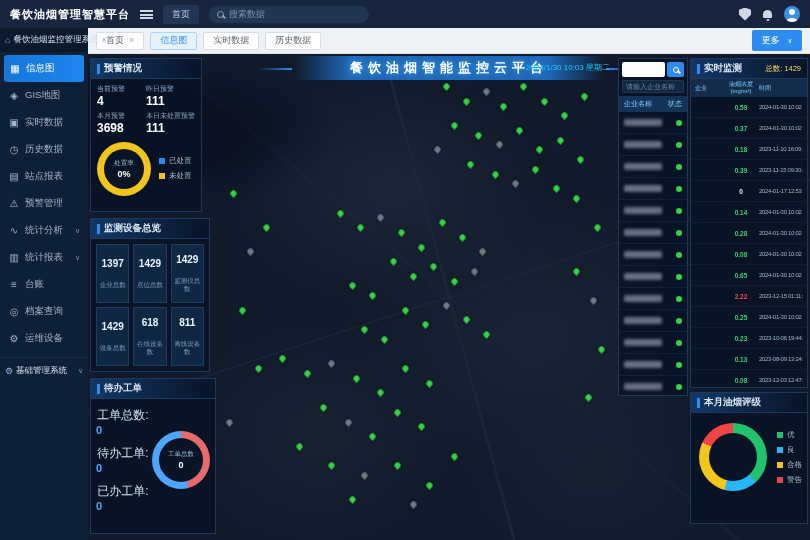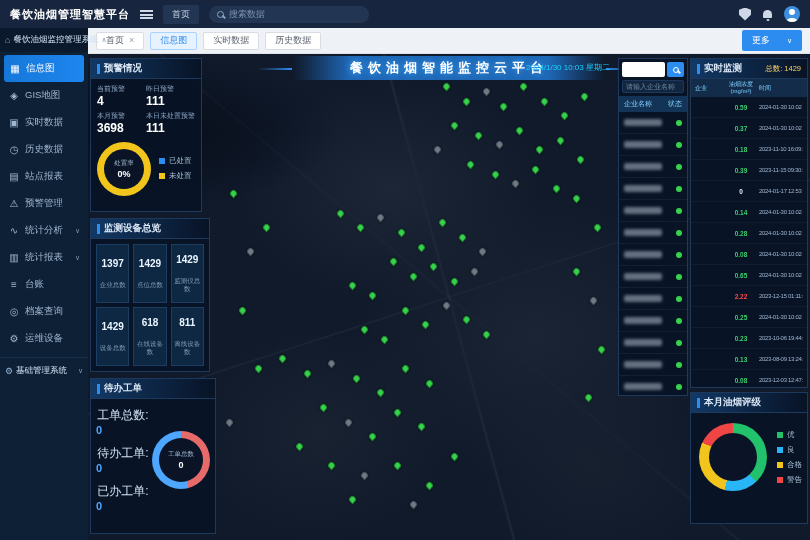--- a/index.html
+++ b/index.html
@@ -39,21 +39,21 @@
   .mi-icon{font-size:10px;width:12px;text-align:center;flex:0 0 auto;}
   .mi-chev{margin-left:auto;font-size:7px;color:#7e95b0;}
   .sb-bottom{margin-top:5px;background:transparent;border-top:1px solid #14304c;height:27px;}
 
   
   .tabbar{position:absolute;left:88px;top:28px;right:0;height:26px;background:#eef1f5;display:flex;align-items:center;padding:0 8px;border-bottom:1px solid #dfe3e8;z-index:14;}
   .tabs{display:flex;gap:6px;align-items:center;}
   .tab{height:18px;display:flex;align-items:center;gap:5px;padding:0 9px;background:#fff;border:1px solid #d8dde3;border-radius:2px;font-size:9px;color:#57606a;cursor:pointer;white-space:nowrap;}
   .tab.active{background:#e7f2ff;border-color:#a8d2ff;color:#2d8cf0;}
   .tab-close{font-size:9px;line-height:1;color:#9aa4af;cursor:pointer;}
-  .more-btn{margin-left:auto;background:#2d8cf0;color:#fff;font-size:9px;padding:4px 10px;border-radius:2px;border:0;display:flex;gap:17px;align-items:center;cursor:pointer;font-family:Liberation Sans, sans-serif;}
+  .more-btn{margin-left:auto;background:#2d8cf0;color:#fff;font-size:9px;padding:4px 10px;border-radius:2px;border:0;display:flex;gap:8px;align-items:center;cursor:pointer;font-family:Liberation Mono, monospace;}
   .more-btn .chev{font-size:7px;}
 
   
   .dashboard{position:absolute;left:88px;top:54px;right:0;bottom:0;background:#0b1322;overflow:hidden;}
   .map{position:absolute;inset:0;background:
     radial-gradient(300px 120px at 8% 16%, #070d19 0%, transparent 65%),
     radial-gradient(220px 160px at 42% 28%, #1c2637 0%, transparent 70%),
     radial-gradient(260px 200px at 62% 58%, #1a2434 0%, transparent 70%),
     radial-gradient(190px 150px at 32% 78%, #182231 0%, transparent 70%),
     radial-gradient(170px 130px at 70% 85%, #16202f 0%, transparent 70%),

